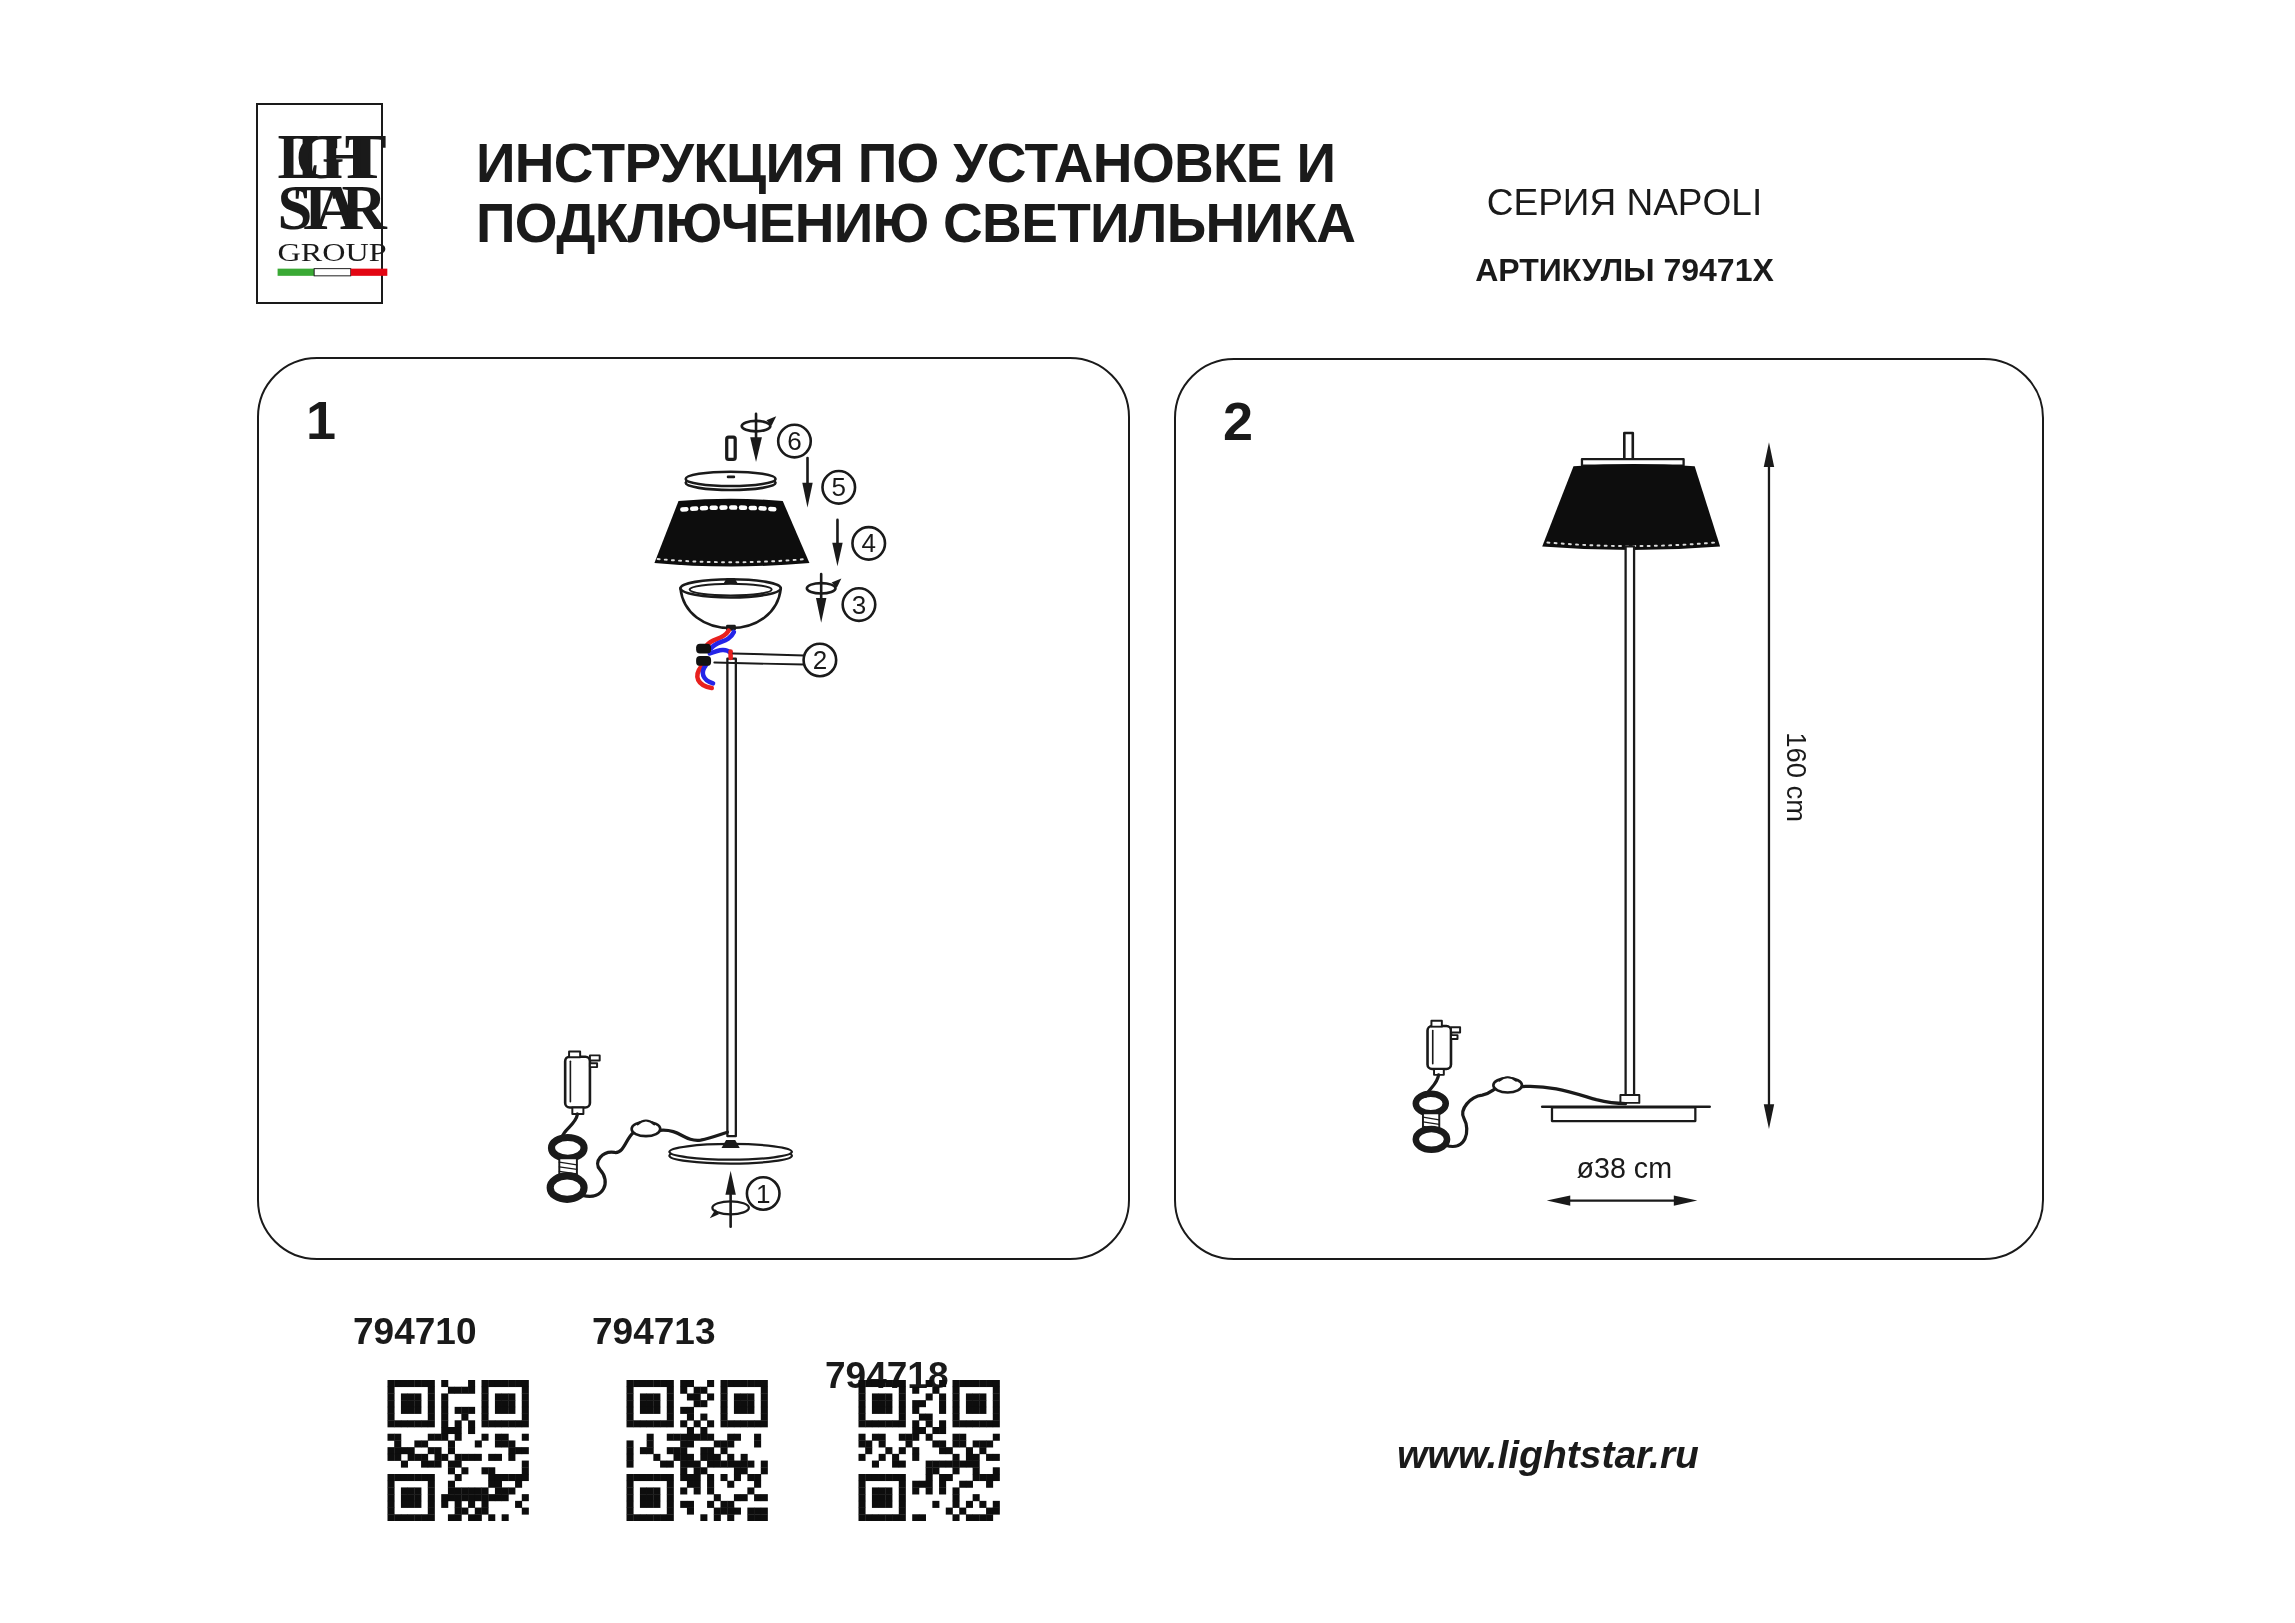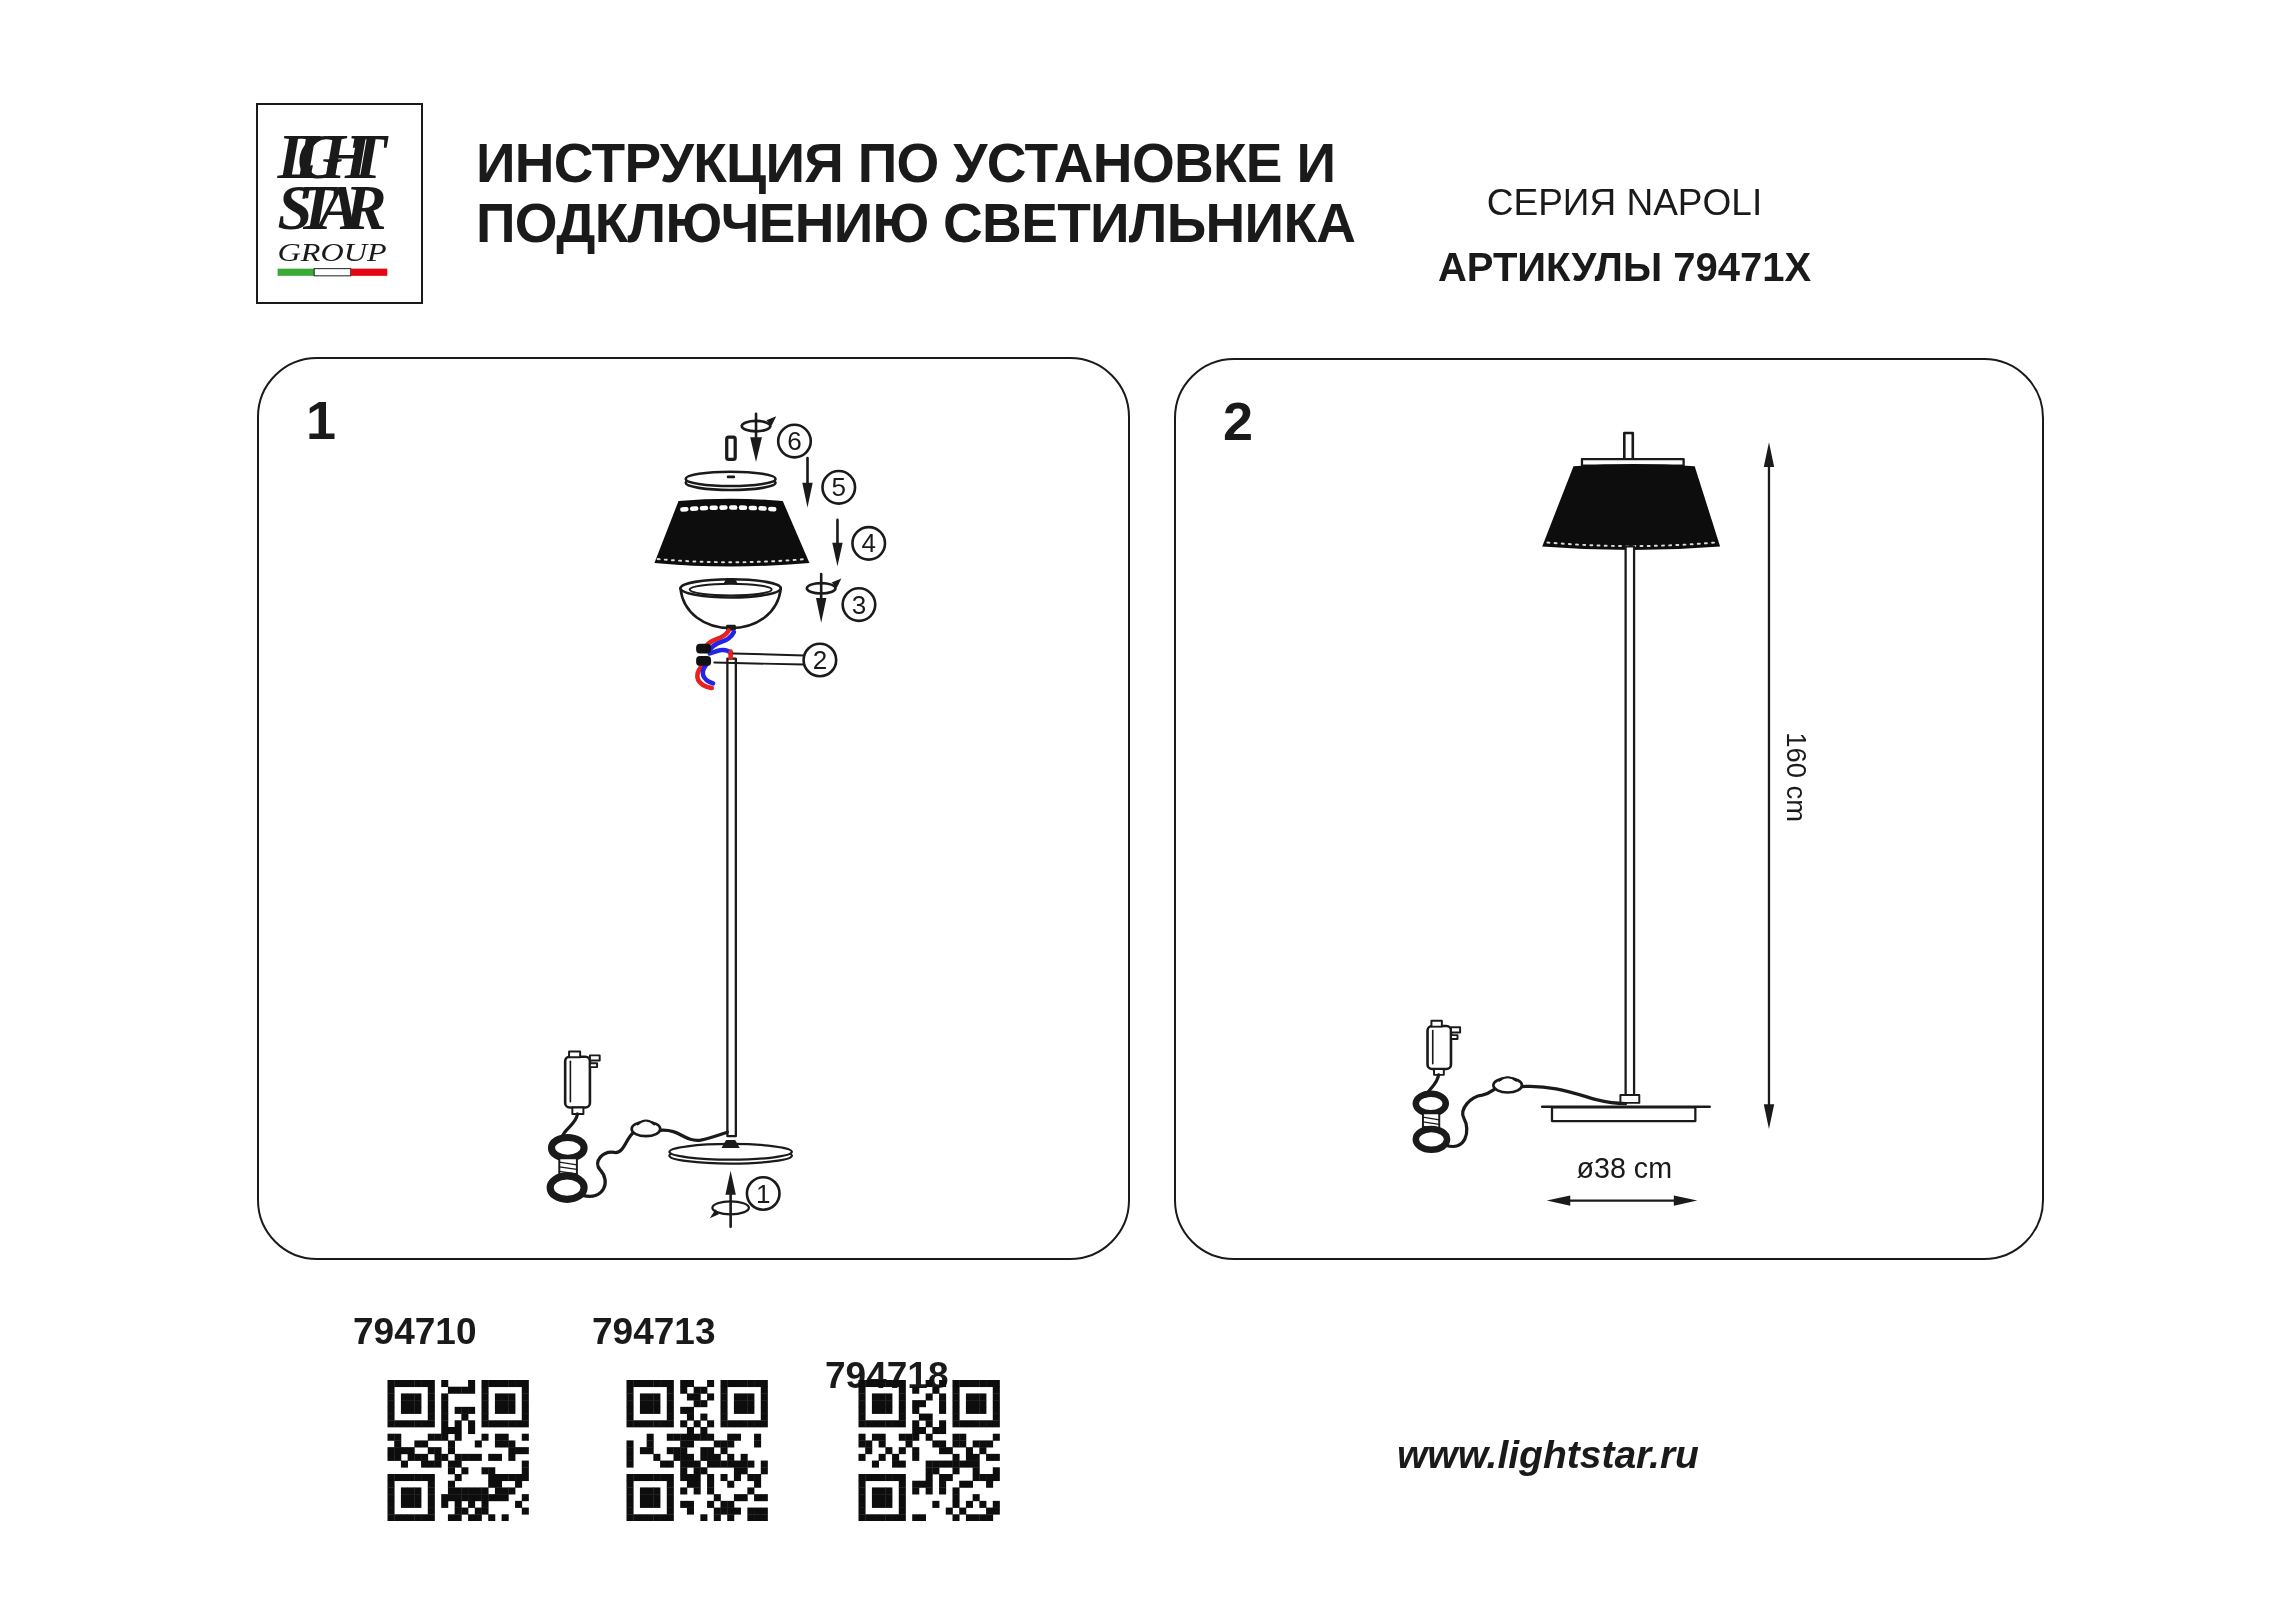--- a/index.html
+++ b/index.html
@@ -1,26 +1,26 @@
 <!DOCTYPE html>
 <html style="font-size:10.5px"><head>
 <meta charset="utf-8">
 <style>
   html,body{margin:0;padding:0;background:#fff;}
   .page{position:relative;width:2295px;height:1623px;background:#fff;overflow:hidden;
         font-family:"Liberation Sans",sans-serif;color:#1a1a1a;}
   .abs{position:absolute;}
   
-  .logo-box{left:256px;top:103px;width:167px;height:201px;border:2.6px solid #1a1a1a;box-sizing:border-box;font-style:italic;}
+  .logo-box{left:256px;top:103px;width:127px;height:201px;border:2.6px solid #1a1a1a;box-sizing:border-box;}
   
   .title{left:476px;top:133px;width:785px;font-size:55px;line-height:60px;font-weight:bold;
          letter-spacing:-0.7px;white-space:nowrap;}
   .series-wrap{left:1330px;top:135px;width:589px;text-align:center;}
   .series-label{font-size:37px;font-weight:normal;letter-spacing:0;margin-top:47px;}
-  .articles-label{font-size:40px;font-weight:bold;margin-top:21px;}
+  .articles-label{font-size:32px;font-weight:bold;margin-top:28px;}
   
   .panel{border:2px solid #1a1a1a;border-radius:60px;box-sizing:border-box;background:#fff;}
   .panel-1{left:257px;top:357px;width:873px;height:903px;}
   .panel-2{left:1174px;top:358px;width:870px;height:902px;}
   .panel-num{position:absolute;left:47px;top:30px;font-size:54px;font-weight:600;}
   .diagram{position:absolute;left:0;top:0;width:100%;height:100%;}
   
   .article-number{top:1311px;width:209px;text-align:left;font-size:37px;font-weight:bold;}
   .qr{top:1380px;width:144px;height:141px;}
   .website{left:1397px;top:1433px;width:458px;text-align:left;font-size:39px;font-weight:bold;font-style:italic;}

